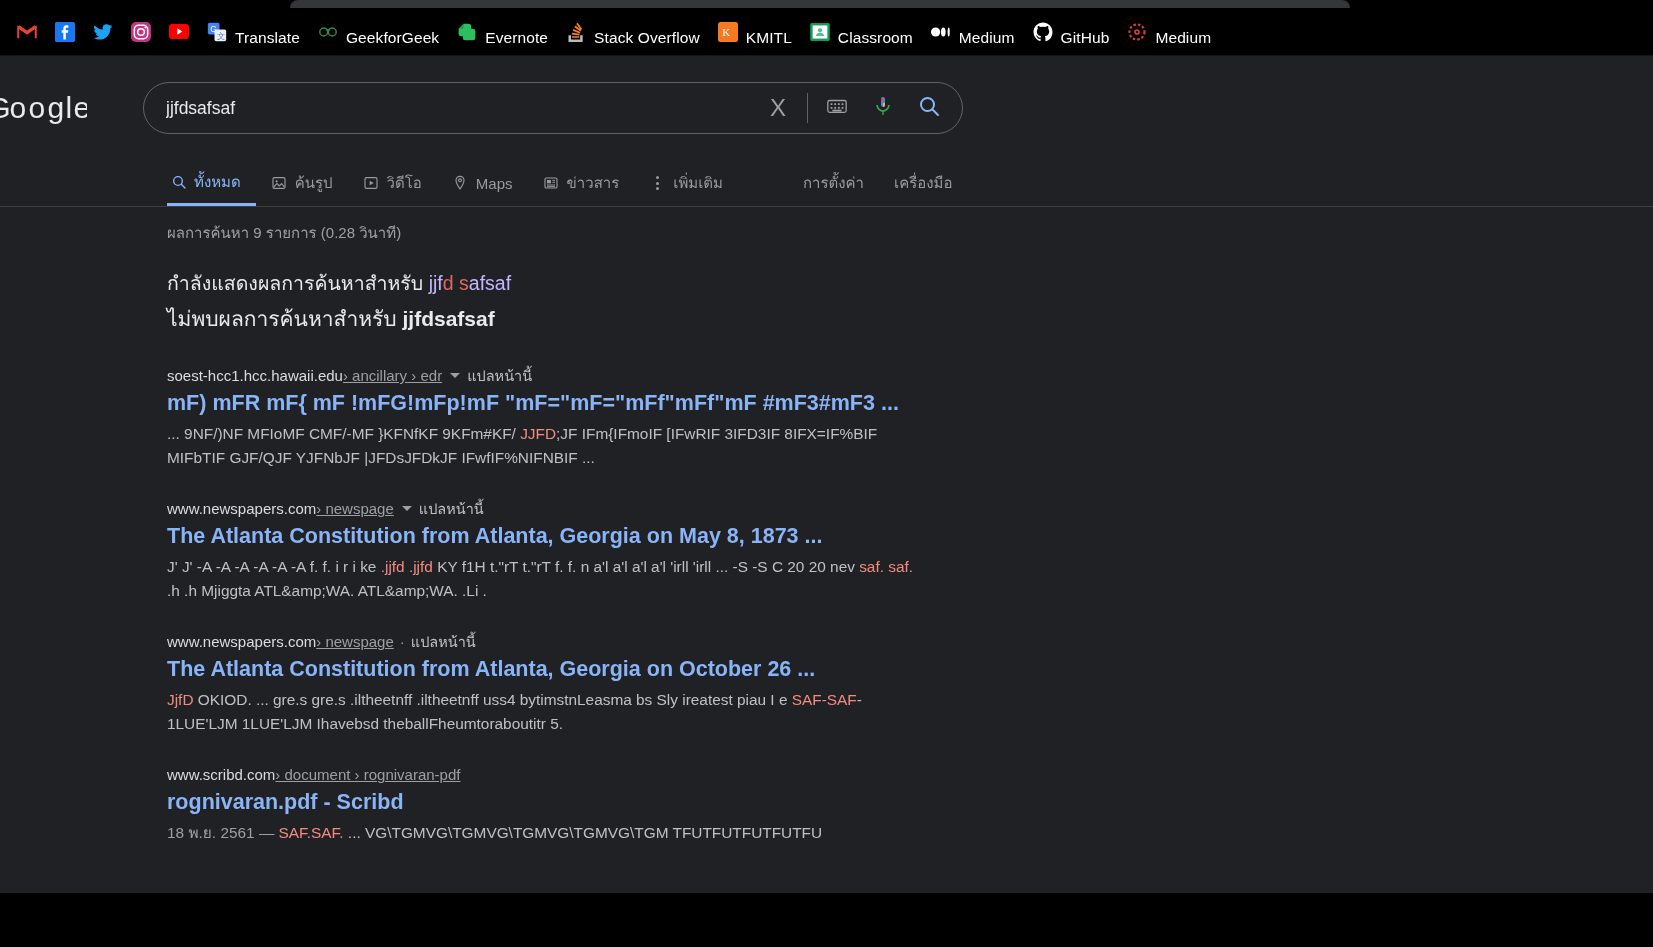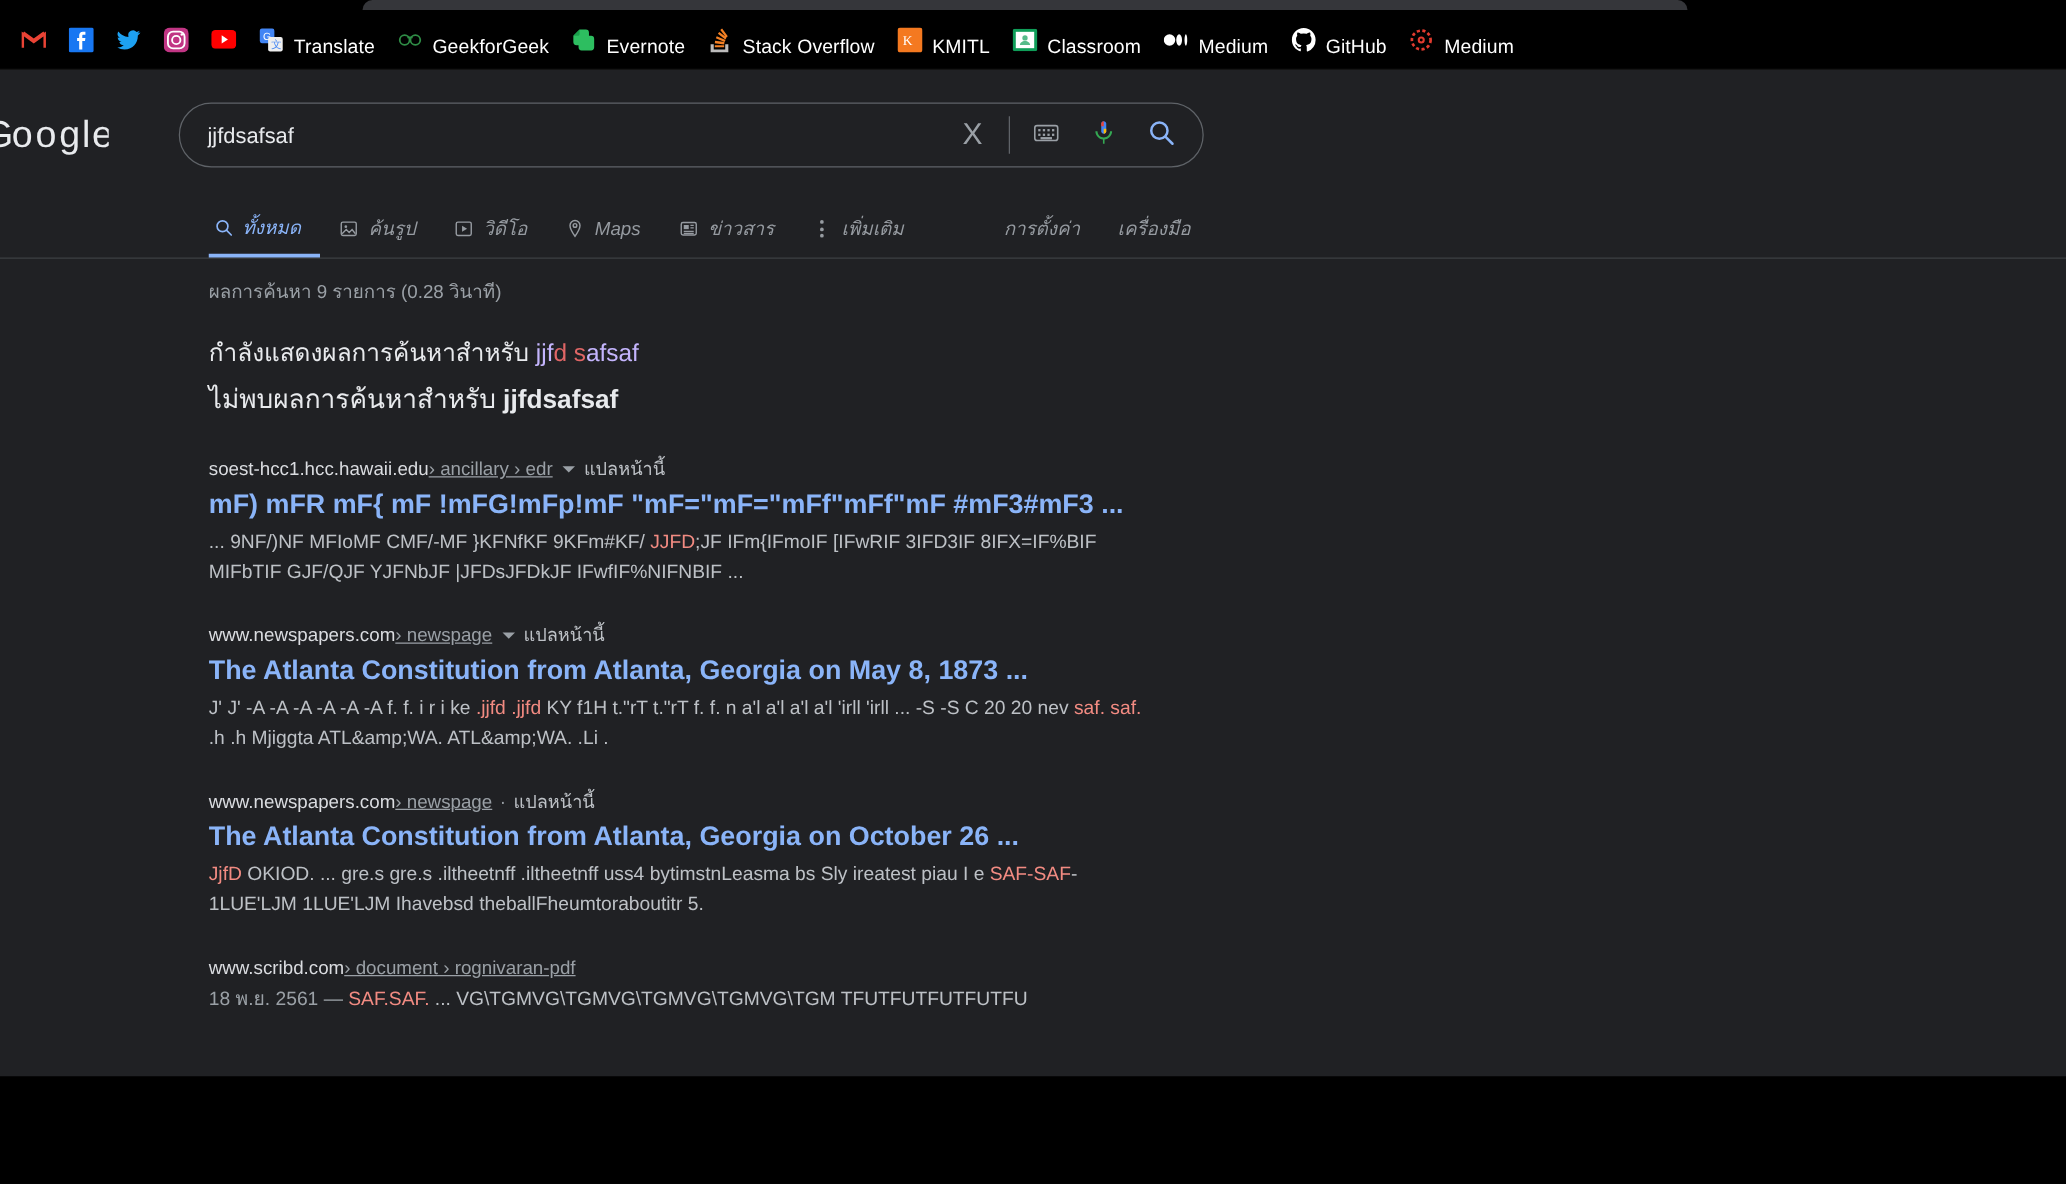--- a/index.html
+++ b/index.html
@@ -137,21 +137,20 @@
 
   
   .nav-wrap {
     margin-top: 26px;
     padding-left: 167px;
     display: flex;
     align-items: center;
     border-bottom: 1px solid #3c4043;
     height: 47px;
     box-sizing: border-box;
-    font-style: italic;
   }
   .nav-tabs { display: flex; align-items: center; height: 100%; }
   .nav-tab {
     display: flex;
     align-items: center;
     gap: 7px;
     height: 100%;
     padding: 0 15px;
     font-size: 15px;
     color: #969ba1;
@@ -556,17 +555,18 @@
             <span class="bc-translate">แปลหน้านี้</span>
           </div>
           <div class="r-title">The Atlanta Constitution from Atlanta, Georgia on October 26 ...</div>
           <div class="r-snippet"><span class="hl">JjfD</span><span> OKIOD. ... gre.s gre.s .iltheetnff .iltheetnff uss4 bytimstnLeasma bs Sly ireatest piau I e </span><span class="hl">SAF-SAF</span><span>- 1LUE'LJM 1LUE'LJM Ihavebsd theballFheumtoraboutitr 5.</span></div>
         </div>
         <div class="result">
           <div class="breadcrumb">
             <span class="bc-host">www.scribd.com</span>
             <span class="bc-path"> › document › rognivaran-pdf</span>
           </div>
+          <div class="r-title">rognivaran.pdf - Scribd</div>
           <div class="r-snippet"><span class="date">18 พ.ย. 2561 — </span><span class="hl">SAF.SAF.</span><span> ... VG\TGMVG\TGMVG\TGMVG\TGMVG\TGM TFUTFUTFUTFUTFU</span></div>
         </div>
       </div>
   </div>
 </div>
 
 </body></html>

